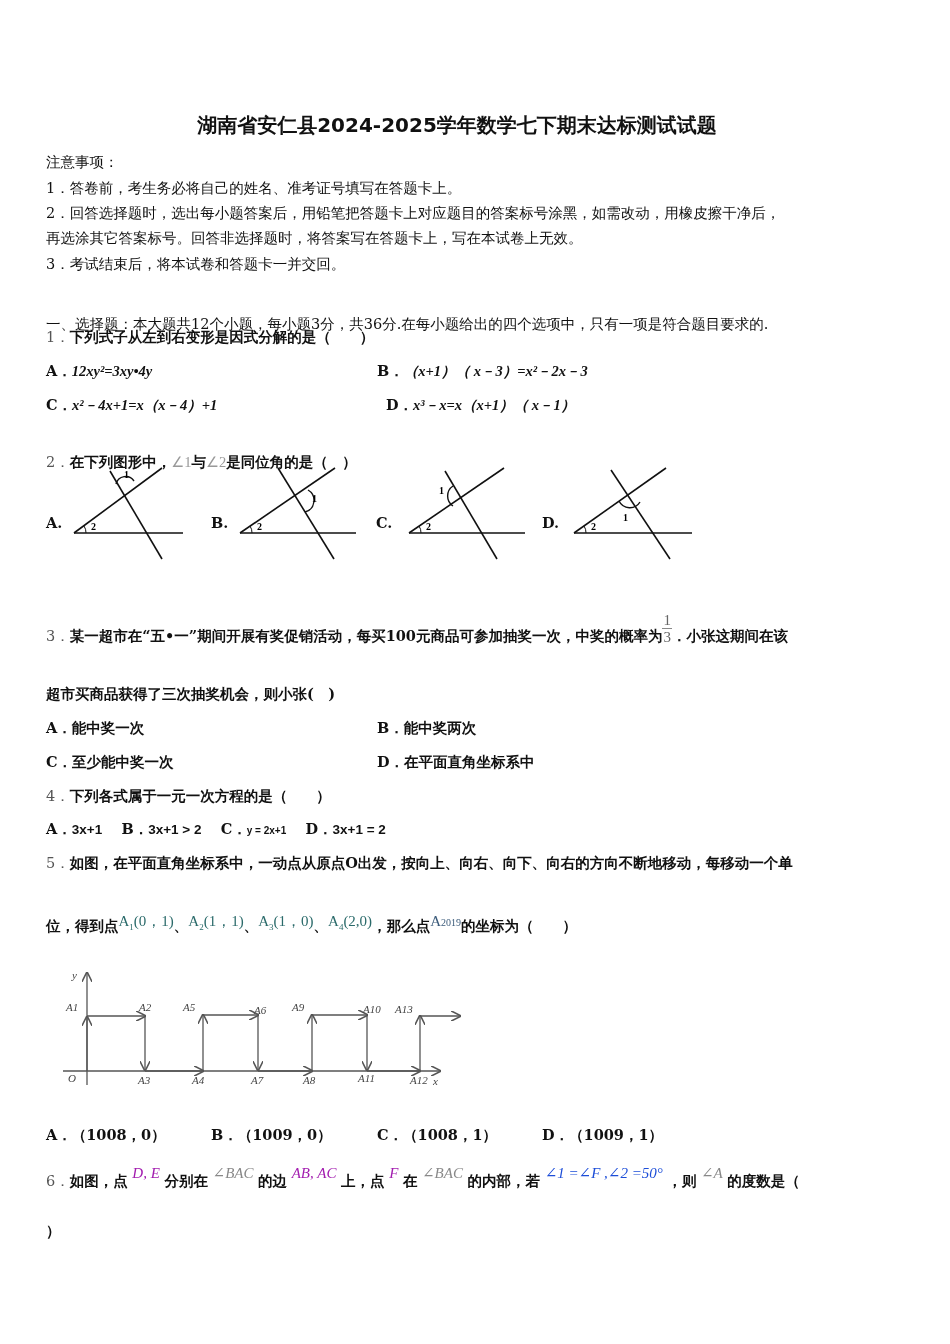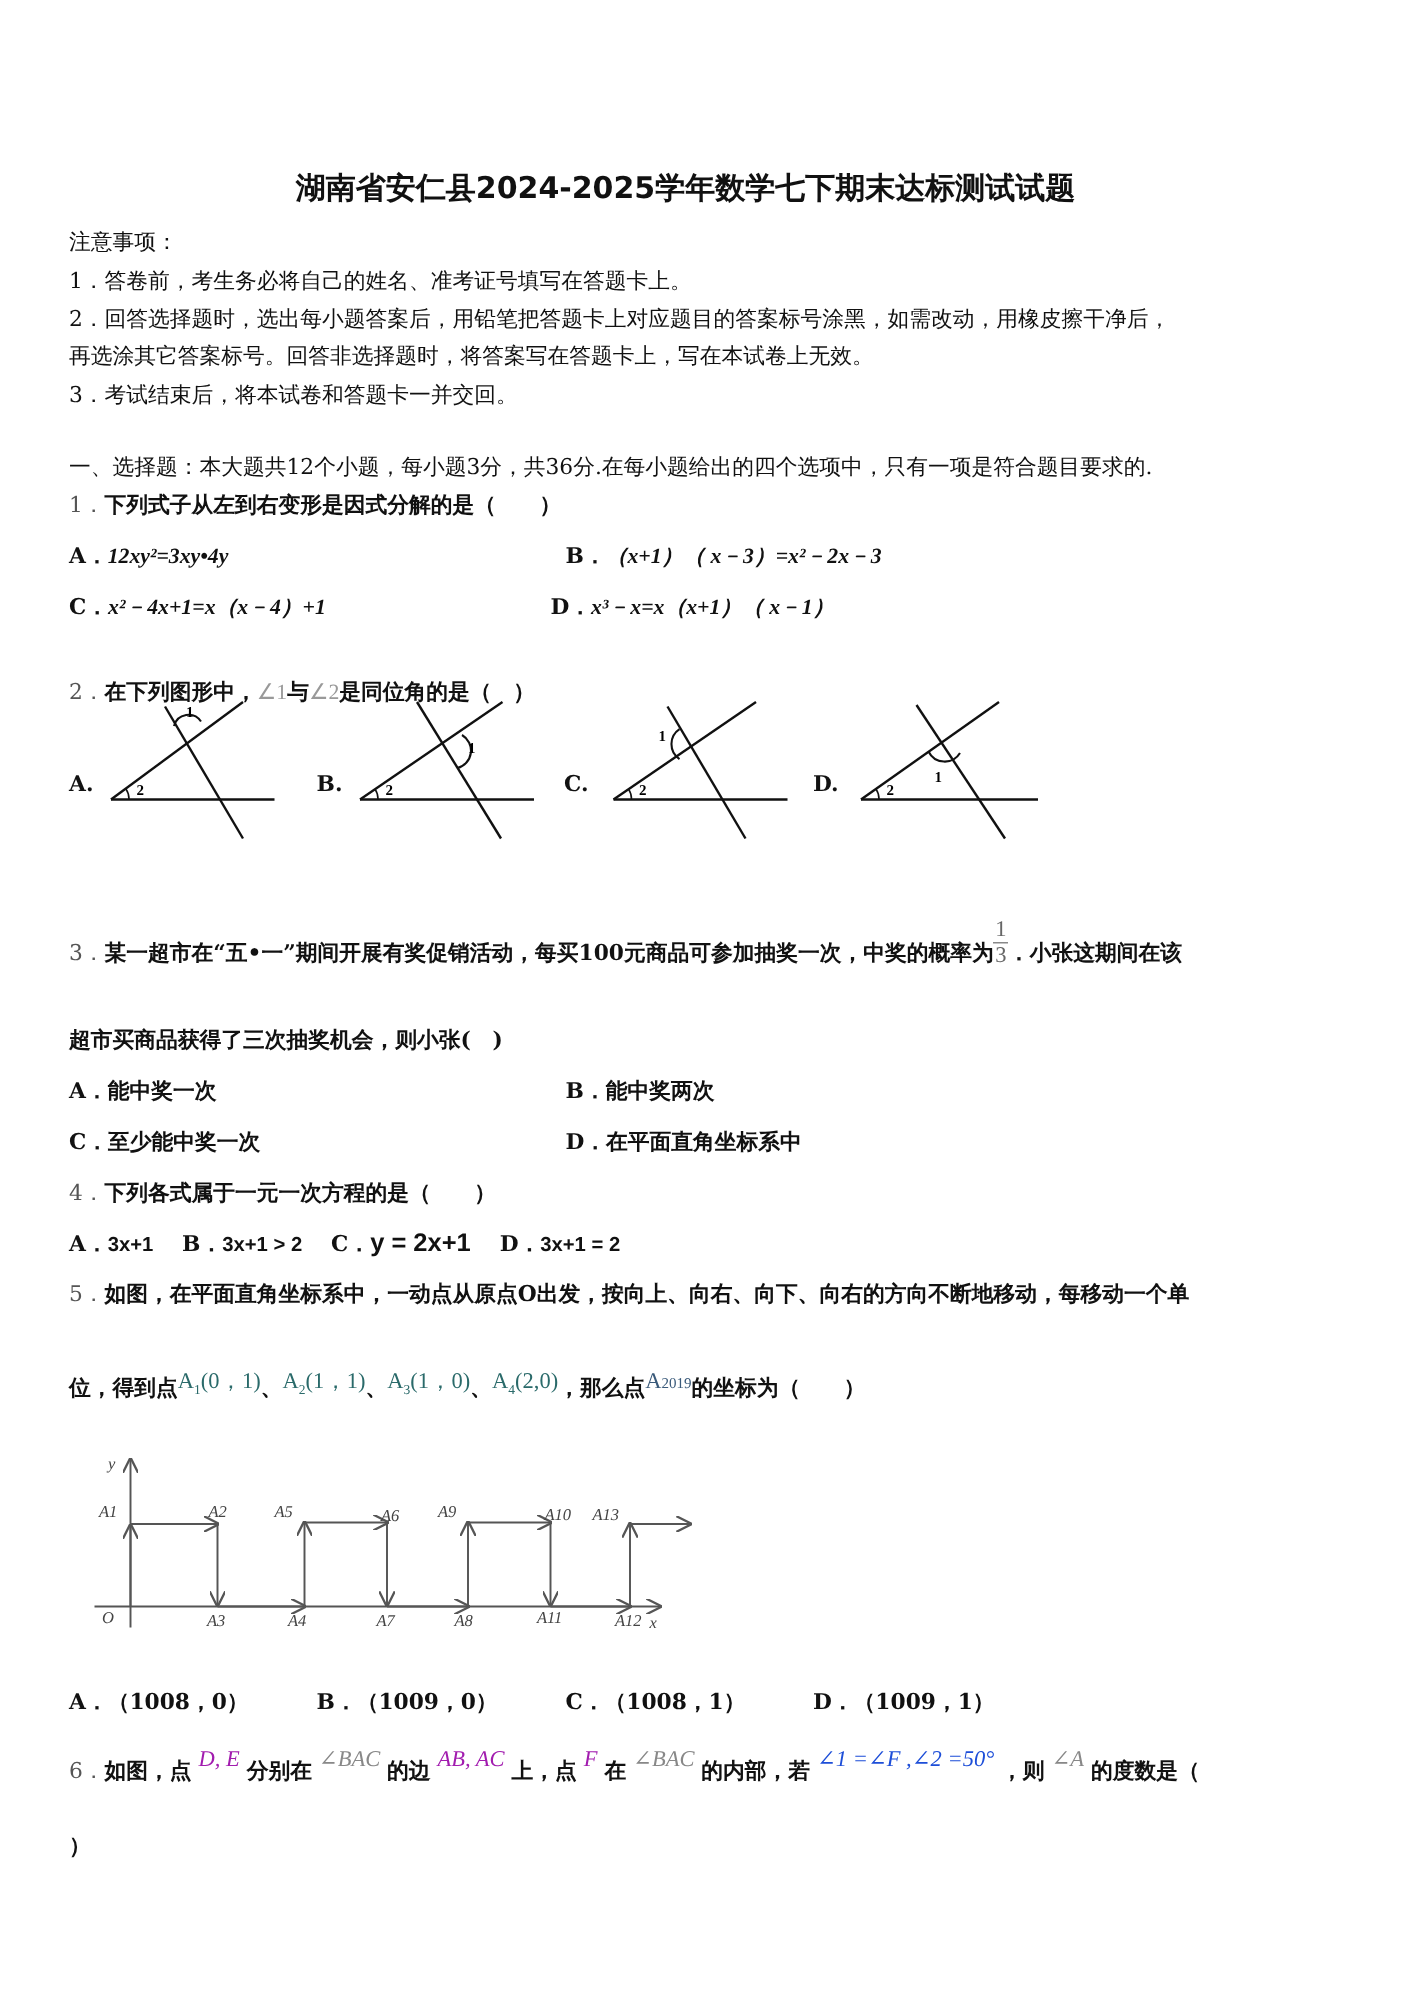--- a/index.html
+++ b/index.html
@@ -31,35 +31,35 @@
 <body>
 
 <div class="abs title">湖南省安仁县2024-2025学年数学七下期末达标测试试题</div>
 
 <div class="abs t" style="left:46px; top:152px;">注意事项：</div>
 <div class="abs t" style="left:46px; top:178px;">1．答卷前，考生务必将自己的姓名、准考证号填写在答题卡上。</div>
 <div class="abs t" style="left:46px; top:203px;">2．回答选择题时，选出每小题答案后，用铅笔把答题卡上对应题目的答案标号涂黑，如需改动，用橡皮擦干净后，</div>
 <div class="abs t" style="left:46px; top:228px;">再选涂其它答案标号。回答非选择题时，将答案写在答题卡上，写在本试卷上无效。</div>
 <div class="abs t" style="left:46px; top:254px;">3．考试结束后，将本试卷和答题卡一并交回。</div>
 
-<div class="abs t" style="left:46px; top:302px;">一、选择题：本大题共12个小题，每小题3分，共36分.在每小题给出的四个选项中，只有一项是符合题目要求的.</div>
+<div class="abs t" style="left:46px; top:314px;">一、选择题：本大题共12个小题，每小题3分，共36分.在每小题给出的四个选项中，只有一项是符合题目要求的.</div>
 
 <div class="abs t" style="left:46px; top:327px;">
   <span class="qn">1．</span><span class="b">下列式子从左到右变形是因式分解的是（　　）</span>
 </div>
 <div class="abs t b" style="left:46px; top:361px;">
   <span>A．</span><span class="math">12xy²=3xy•4y</span>
 </div>
 <div class="abs t b" style="left:377px; top:361px;">
   <span>B．</span><span class="math">（x+1）（ x﹣3）=x²﹣2x﹣3</span>
 </div>
 <div class="abs t b" style="left:46px; top:395px;">
   <span>C．</span><span class="math">x²﹣4x+1=x（x﹣4）+1</span>
 </div>
-<div class="abs t b" style="left:367px; top:395px;">
+<div class="abs t b" style="left:386px; top:395px;">
   <span>D．</span><span class="math">x³﹣x=x（x+1）（ x﹣1）</span>
 </div>
 
 <div class="abs t" style="left:46px; top:428px;margin-top:24px;">
   <span class="qn">2．</span><span class="b">在下列图形中，</span><span style="color:#999; font-family:'Liberation Serif',serif;">∠1</span><span class="b">与</span><span style="color:#999; font-family:'Liberation Serif',serif;">∠2</span><span class="b">是同位角的是（　）</span>
 </div>
 
 <div class="abs t b" style="left:46px; top:513px;">A.</div>
 <svg class="abs" style="left:66px; top:462px;" width="120" height="100">
   <line x1="8" y1="71" x2="117" y2="71" stroke="#111" stroke-width="1.6"></line>
@@ -122,21 +122,21 @@
 </div>
 
 <div class="abs t" style="left:46px; top:786px;">
   <span class="qn">4．</span><span class="b">下列各式属于一元一次方程的是（　　）</span>
 </div>
 <div class="abs t" style="left:46px; top:819px;">
   <span><span class="b">A．</span><span class="sans" style="font-size:13.5px;">3x+1</span></span>
   <span style="display:inline-block; width:10px;"></span>
   <span><span class="b">B．</span><span class="sans" style="font-size:13.5px;">3x+1 &gt; 2</span></span>
   <span style="display:inline-block; width:10px;"></span>
-  <span><span class="b">C．</span><span class="sans" style="font-size:17px;">y = 2x+1</span></span>
+  <span><span class="b">C．</span><span class="sans" style="font-size:10px;">y = 2x+1</span></span>
   <span style="display:inline-block; width:10px;"></span>
   <span><span class="b">D．</span><span class="sans" style="font-size:13.5px;">3x+1 = 2</span></span>
 </div>
 
 <div class="abs t" style="left:46px; top:853px;">
   <span class="qn">5．</span><span class="b">如图，在平面直角坐标系中，一动点从原点O出发，按向上、向右、向下、向右的方向不断地移动，每移动一个单</span>
 </div>
 <div class="abs t" style="left:46px; top:916px;">
   <span class="b">位，得到点</span><span class="coord"><span>A</span><sub>1</sub><span>(0，1)</span></span><span class="b">、</span><span class="coord"><span>A</span><sub>2</sub><span>(1，1)</span></span><span class="b">、</span><span class="coord"><span>A</span><sub>3</sub><span>(1，0)</span></span><span class="b">、</span><span class="coord"><span>A</span><sub>4</sub><span>(2,0)</span></span><span class="b">，那么点</span><span class="coord" style="color:#3a5a7a;"><span>A</span><span style="font-size:10px;">2019</span></span><span class="b">的坐标为（　　）</span>
 </div>

